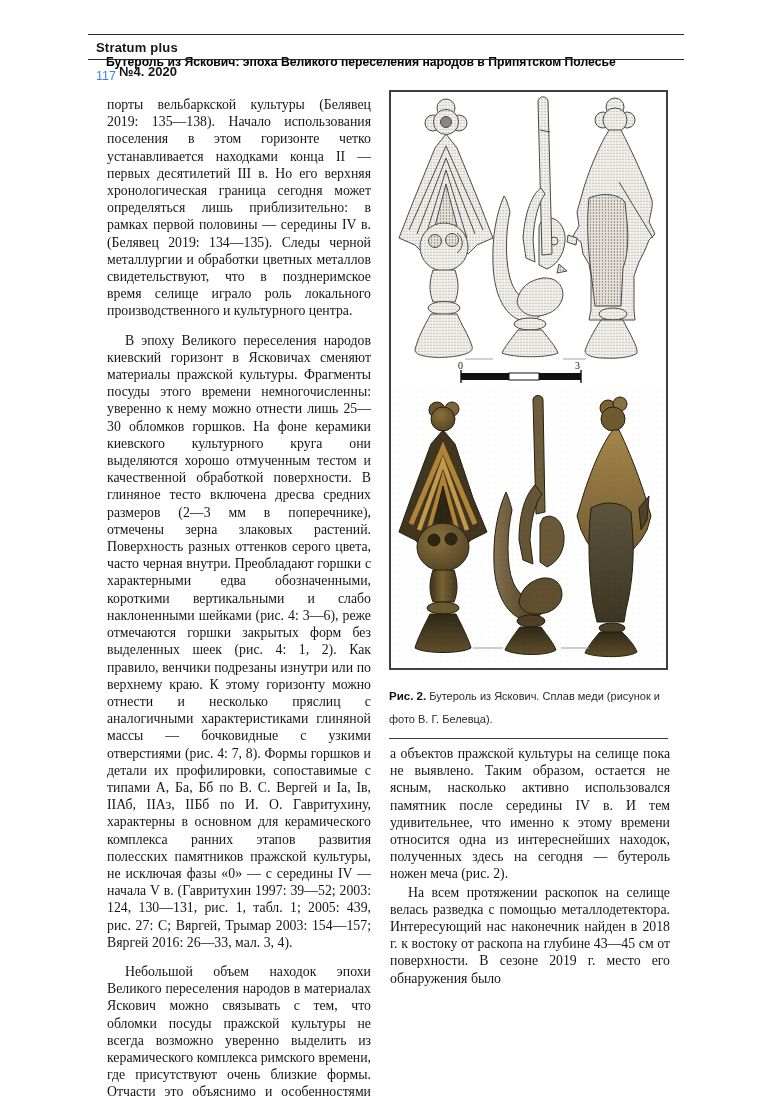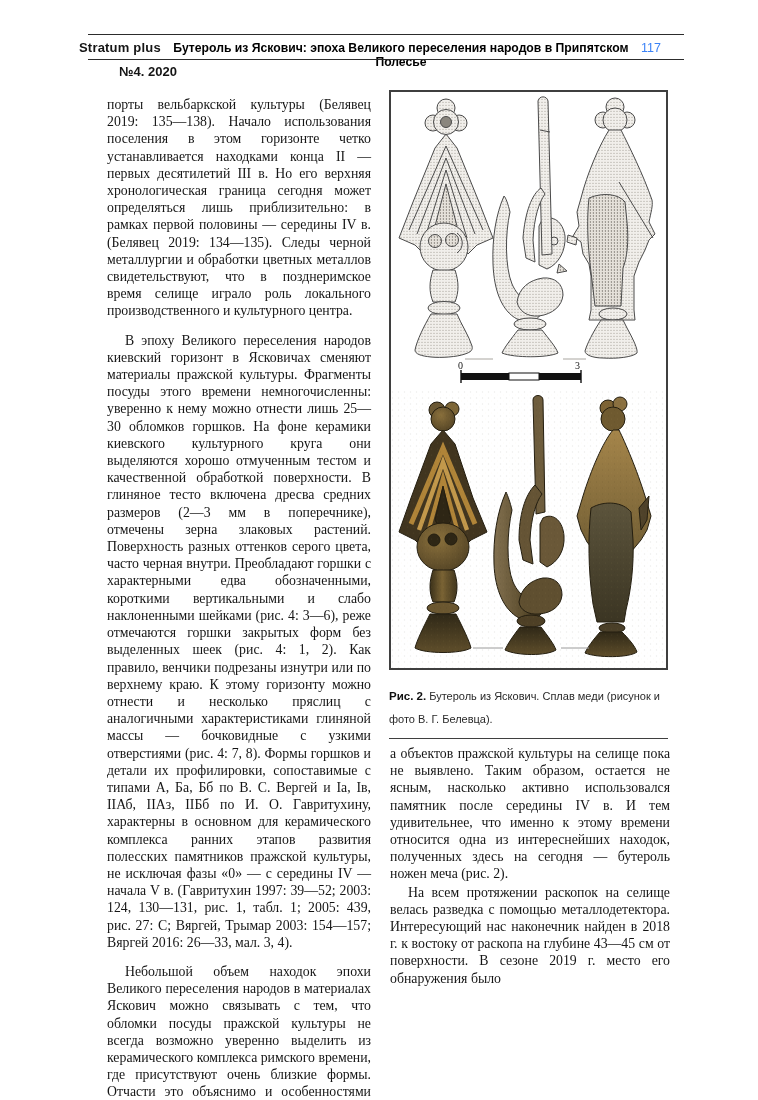--- a/index.html
+++ b/index.html
@@ -3,22 +3,22 @@
 <meta charset="utf-8">
 <style>
   html,body{margin:0;padding:0;}
   body{width:758px;height:1100px;background:#ffffff;position:relative;
        font-family:"Liberation Serif", serif;color:#151515;overflow:hidden;}
 
   
   .rule{position:absolute;left:88px;width:596px;height:1px;background:#2c2c2c;}
   .rule-top{top:34px;}
   .rule-mid{top:59px;}
-  .header-row{position:absolute;left:79px;top:40px;width:582px;display:flex;
-              align-items:baseline;font-family:"Liberation Sans", sans-serif;}
+  .header-row{position:absolute;left:96px;top:40px;width:582px;display:flex;
+              align-items:baseline;font-family:"Liberation Sans", sans-serif;flex-direction:column;}
   .journal{font-weight:bold;font-size:13px;letter-spacing:.2px;white-space:nowrap;}
   .running-title{flex:1;text-align:center;font-size:12.2px;color:#000000;padding:0 10px;font-weight:bold;}
   .pageno{font-size:12.5px;color:#3b82f6;}
   .issue{position:absolute;left:95px;top:64px;font-family:"Liberation Sans", sans-serif;
          font-weight:bold;font-size:13px;margin-left:24px;}
 
   
   .col-left{position:absolute;left:95px;top:84px;width:288px;
             font-size:13.8px;line-height:17.2px;text-align:justify;}
   .col-left p{margin:12px;}

